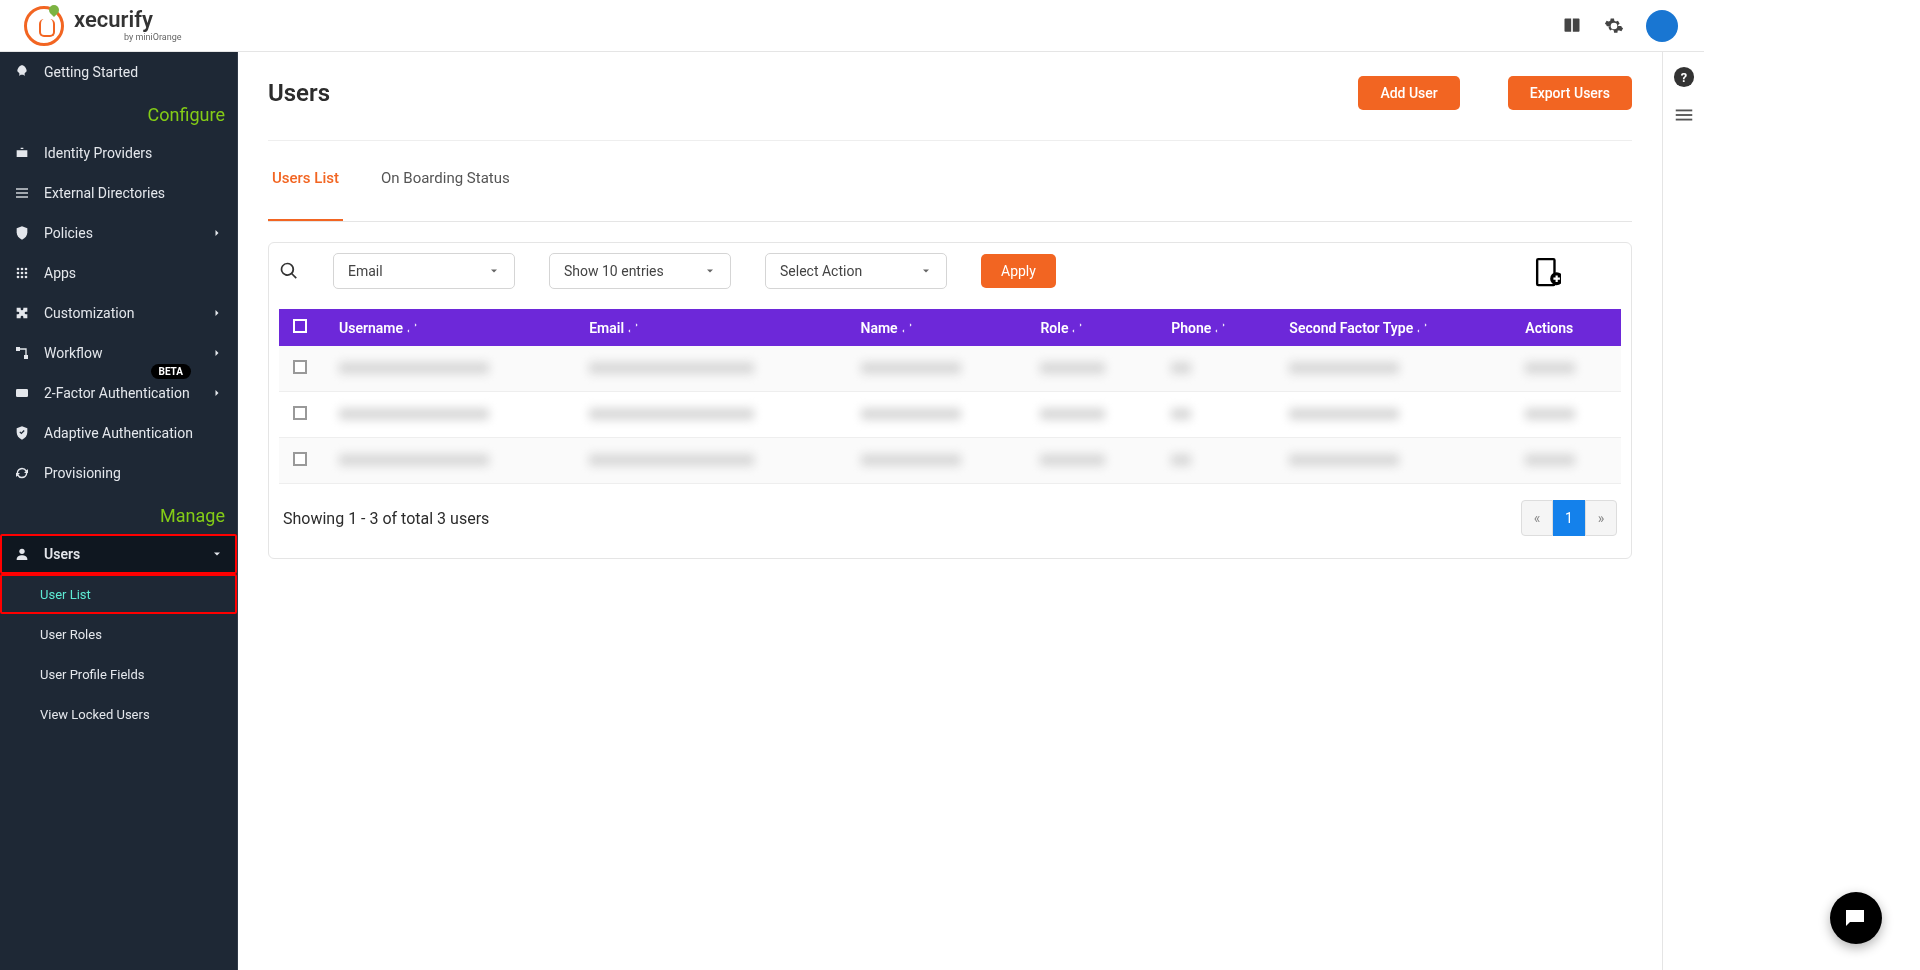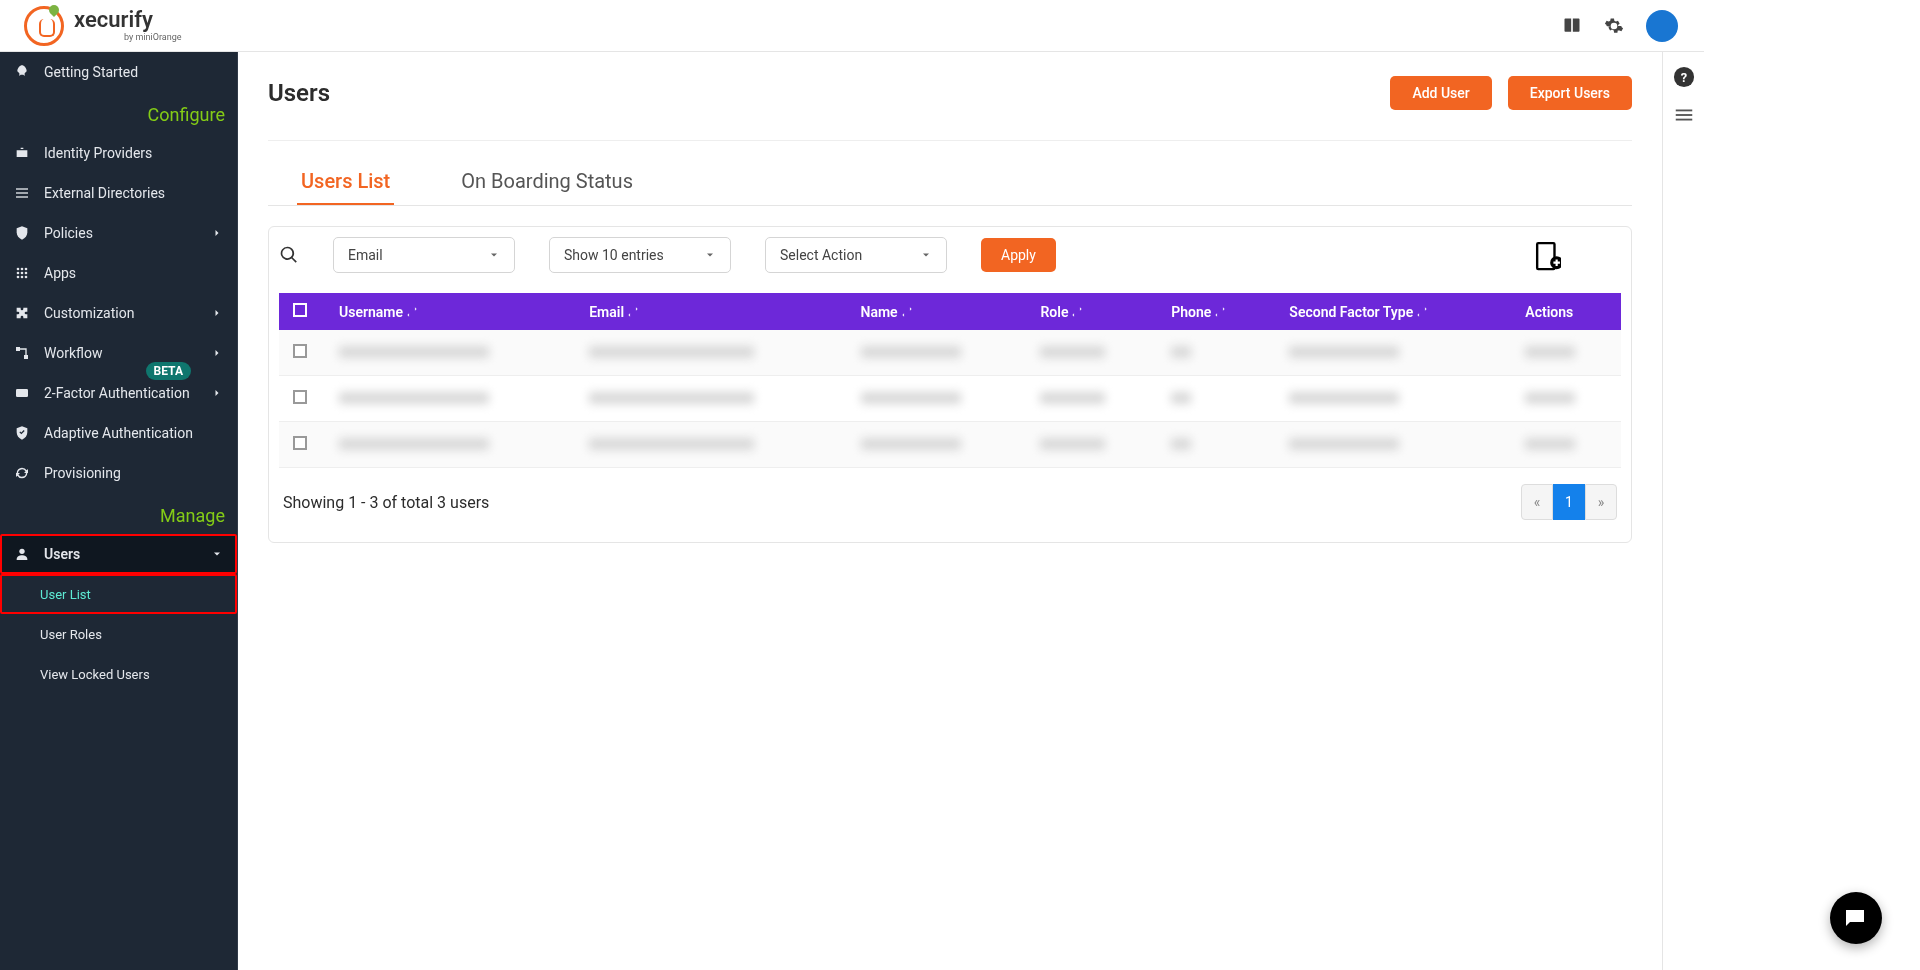--- a/index.html
+++ b/index.html
@@ -19,33 +19,33 @@
 .body-row { display:flex; flex:1; min-height:0; }
 .sidebar { width:238px; background:#1e2835; color:#e4e7ec; overflow-y:auto; border-right:1px solid #303a48; }
 .sb-item { display:flex; align-items:center; gap:14px; padding:0 14px; height:40px; font-size:14px; cursor:pointer; }
 .sb-item .icon { width:16px; height:16px; flex-shrink:0; color:#e4e7ec; }
 .sb-item .chev { margin-left:auto; width:12px; height:12px; color:#e4e7ec; }
 .sb-section { padding:12px 12px 8px; font-size:18px; color:#84cc16;text-align:right; }
 .sb-item.bold { font-weight:600; }
 .sb-item.active { background:#0f1720; }
 .sb-sub { padding-left:40px; height:40px; display:flex; align-items:center; font-size:13px; cursor:pointer; }
 .sb-sub.active { color:#5eead4; }
-.beta { background:#0f766e; color:#fff; font-size:12px; font-weight:700; padding:2px 8px; border-radius:10px; margin-left:auto;margin-top:36px; }
+.beta { background:#000000; color:#fff; font-size:10px; font-weight:700; padding:2px 8px; border-radius:10px; margin-left:auto;margin-top:36px; }
 .highlight { outline:2px solid #f00; outline-offset:-2px; border-radius:2px; }
 .main-wrap { flex:1; display:flex; min-width:0; }
 .main { flex:1; padding:24px 30px 0; }
 .right-rail { width:42px; border-left:1px solid #e5e5e5; display:flex; flex-direction:column; align-items:center; padding-top:14px; gap:16px; }
 .right-rail .rail-icon { width:22px; height:22px; cursor:pointer; }
 .page-head { display:flex; align-items:center; justify-content:space-between; }
 .page-head h1 { font-size:24px; font-weight:600; }
-.page-head .btns { display:flex; gap:16px; }
+.page-head .btns { display:flex; gap:48px; }
 .btn-o { background:#f26522; color:#fff; border:none; border-radius:5px; padding:0 22px; height:34px; font-size:14px; font-weight:500; cursor:pointer; }
 .divider { border:none; border-top:1px solid #eee; margin:30px 0 0; }
 .tabs { display:flex; gap:34px; margin-top:20px; border-bottom:1px solid #e5e5e5; }
-.tab { padding:8px 4px 10px; font-size:20px; color:#555; cursor:pointer;margin-left:29px; }
+.tab { padding:8px 4px 32px; font-size:15px; color:#555; cursor:pointer; }
 .tab.active { color:#f26522; border-bottom:2px solid #f26522; font-weight:500; }
 .panel { border:1px solid #e5e5e5; border-radius:6px; margin-top:20px; padding:10px 10px 16px; }
 .filters { display:flex; align-items:center; gap:34px; flex-wrap:wrap; }
 .search-grp { display:flex; align-items:center; gap:14px; }
 .search-in { width:246px; height:42px; border:1px solid #d5d5d5; border-radius:5px; padding:0 14px; font-size:14px; }
 .search-in::placeholder { color:#a6a6a6; }
 .icon-btn { width:20px; height:20px; color:#333; cursor:pointer; }
 .select { display:flex; align-items:center; justify-content:space-between; border:1px solid #d5d5d5; border-radius:5px; min-width:182px; height:36px; padding:0 14px; font-size:14px; color:#444; cursor:pointer; background:#fff; }
 .select .chev { width:12px; height:12px; color:#666; }
 .apply { background:#f26522; color:#fff; border:none; border-radius:5px; height:34px; padding:0 20px; font-size:14px; cursor:pointer; }
@@ -228,20 +228,23 @@
             <svg viewBox="0 0 24 24" fill="currentColor">
               <path d="M6 9l6 6 6-6z"></path>
             </svg>
           </span>
       </div>
       <div class="sb-sub active highlight">
           <span>User List</span>
         </div>
       <div class="sb-sub">
           <span>User Roles</span>
+        </div>
+      <div class="sb-sub">
+          <span>User Profile Fields</span>
         </div>
       <div class="sb-sub">
           <span>View Locked Users</span>
         </div>
     </div>
 
     <div class="main-wrap">
       <div class="main">
         <div class="page-head">
           <h1>Users</h1>

